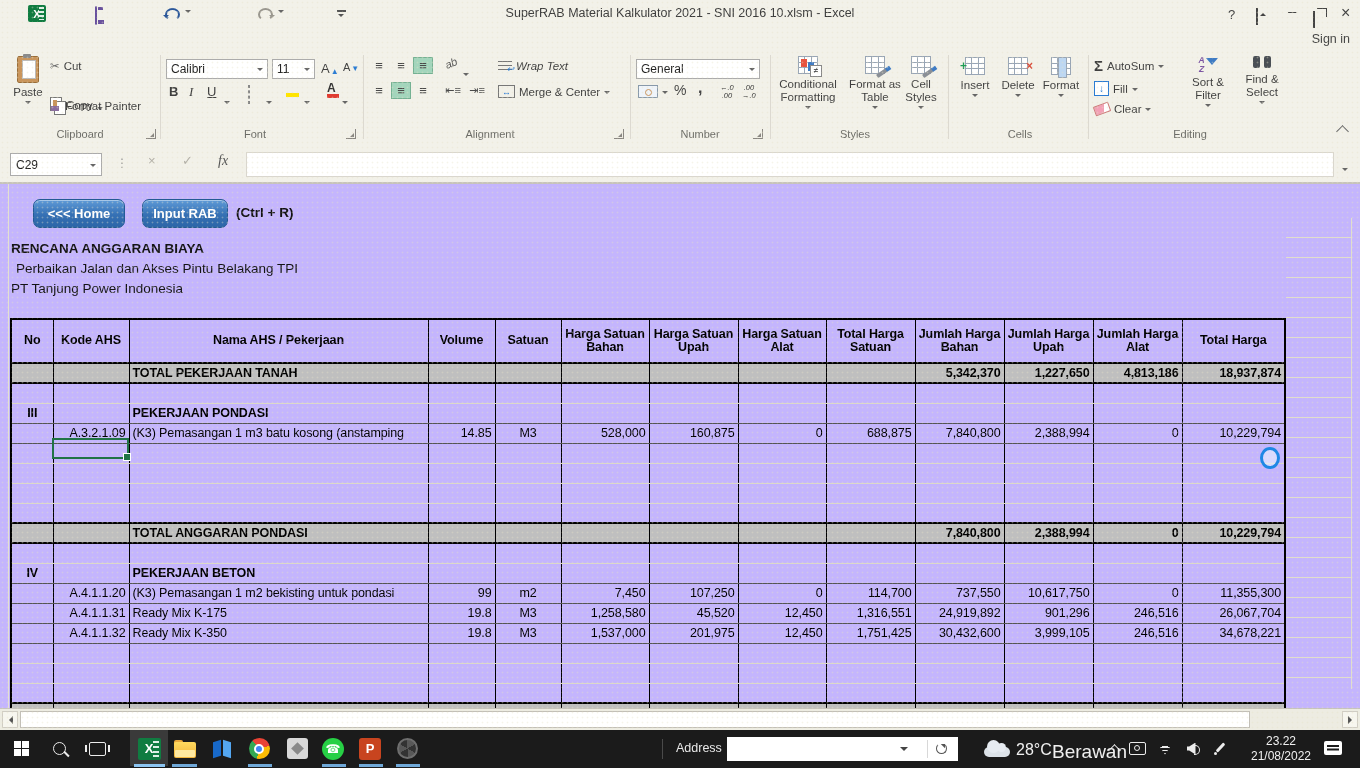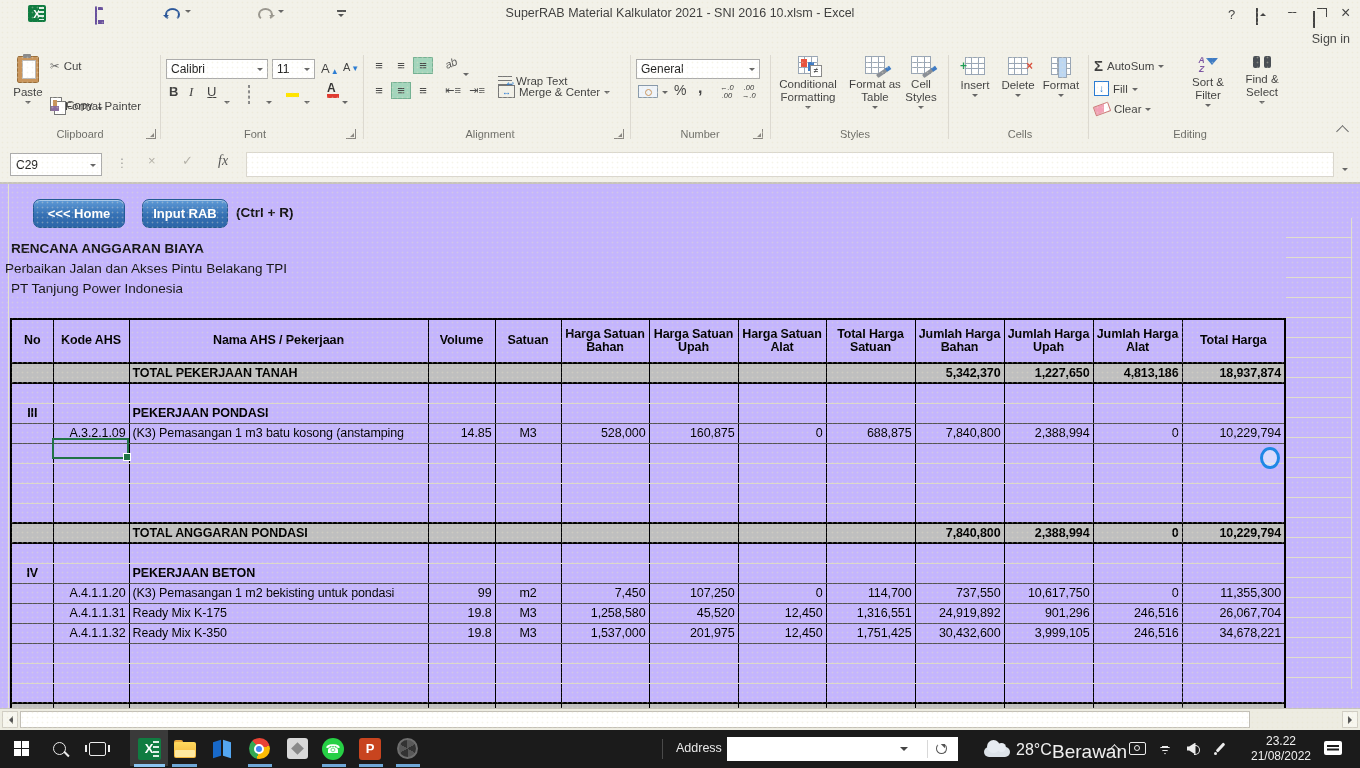--- a/index.html
+++ b/index.html
@@ -268,21 +268,21 @@
     <div class="albtn" style="left:369px;top:6px;">≡</div>
     <div class="albtn" style="left:391px;top:6px;">≡</div>
     <div class="albtn on" style="left:413px;top:6px;">≡</div>
     <div class="abs" style="left:445px;top:6px;color:#555;font-size:11px;font-style:italic;transform:rotate(-22deg);">ab</div>
     <div class="abs" style="left:463px;top:12px;"><span class="dd"></span></div>
     <div class="albtn" style="left:369px;top:31px;">≡</div>
     <div class="albtn on" style="left:391px;top:31px;">≡</div>
     <div class="albtn" style="left:413px;top:31px;">≡</div>
     <div class="albtn" style="left:443px;top:31px;font-size:11px;">⇤≡</div>
     <div class="albtn" style="left:467px;top:31px;font-size:11px;">⇥≡</div>
-    <div class="rbtn" style="left:498px;top:24px;">
+    <div class="rbtn" style="left:498px;top:9px;font-style:italic;">
         <span class="wrapic"></span>
         <span>Wrap Text</span>
       </div>
     <div class="rbtn" style="left:498px;top:34px;">
         <span class="mergeic">↔</span>
         <span>Merge &amp; Center</span>
         <span class="dd"></span>
       </div>
     <div class="glabel" style="left:445px;width:90px;">Alignment</div>
     <div class="dlg" style="left:614px;"></div>
@@ -410,21 +410,21 @@
 
   <div class="sheet">
     <div class="vleft"></div>
     <div class="gridstrip"></div>
 
     <div class="bluebtn" style="left:33px;top:15px;width:90px;">&lt;&lt;&lt; Home</div>
     <div class="bluebtn" style="left:142px;top:15px;width:84px;">Input RAB</div>
     <div class="hint" style="left:236px;top:21px;">(Ctrl + R)</div>
 
     <div class="sh-title" style="left:11px;top:57px;font-weight:bold;">RENCANA ANGGARAN BIAYA</div>
-    <div class="sh-title" style="left:5px;top:77px;text-align:center;">Perbaikan Jalan dan Akses Pintu Belakang TPI</div>
+    <div class="sh-title" style="left:16px;top:77px;text-align:center;">Perbaikan Jalan dan Akses Pintu Belakang TPI</div>
     <div class="sh-title" style="left:11px;top:97px;">PT Tanjung Power Indonesia</div>
 
     <table class="rab">
         <colgroup>
           <col style="width: 42px;">
           <col style="width: 76px;">
           <col style="width: 299px;">
           <col style="width: 67px;">
           <col style="width: 66px;">
           <col style="width: 88px;">

